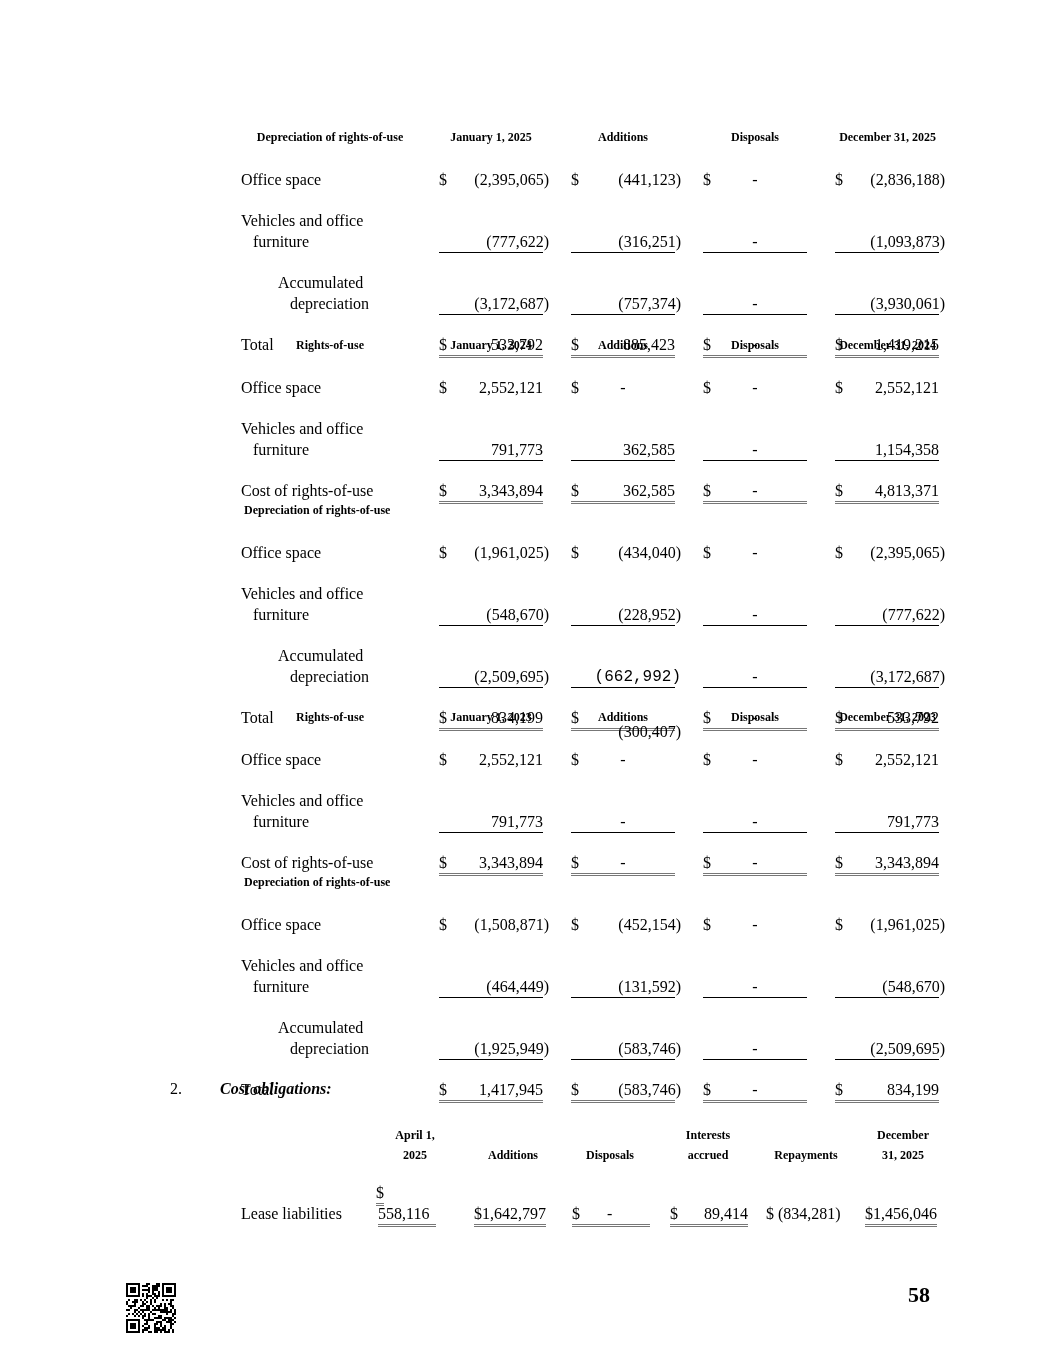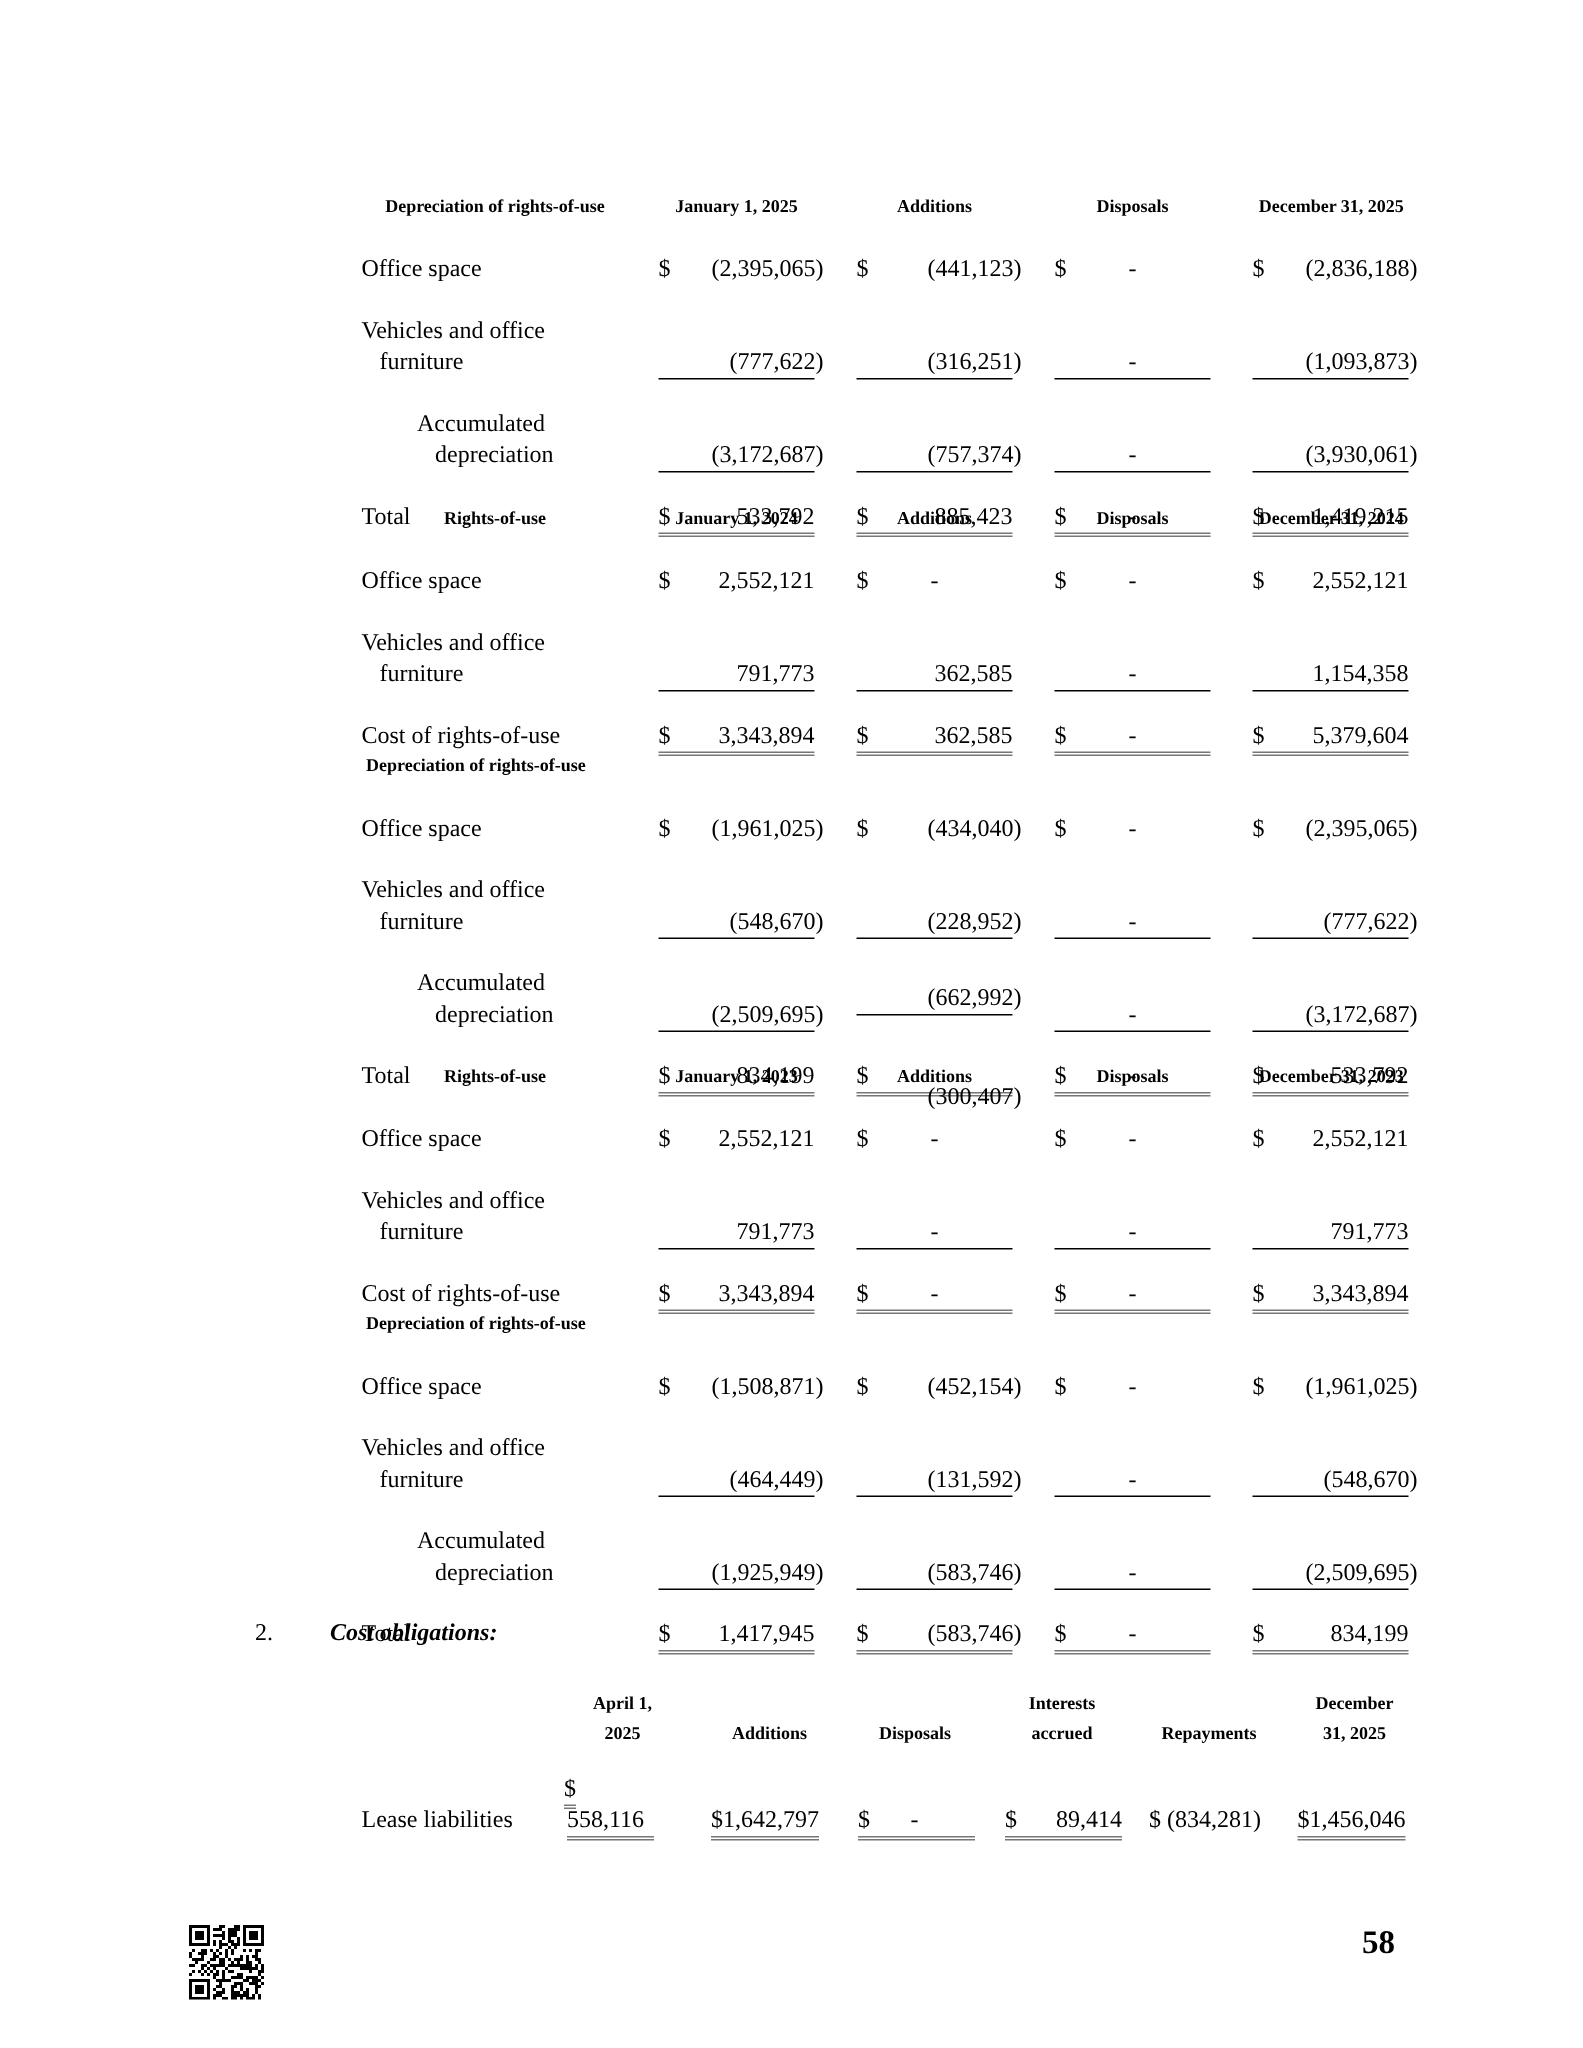--- a/index.html
+++ b/index.html
@@ -182,21 +182,21 @@
         <div class="cell c2 u2" style="top: 0px;">
           <span class="dol">$</span>
           <span class="val" style="right: 0px;">362,585</span>
         </div>
         <div class="cell c3 u2" style="top: 0px;">
           <span class="dol">$</span>
           <span class="dash">-</span>
         </div>
         <div class="cell c4 u2" style="top: 0px;">
           <span class="dol">$</span>
-          <span class="val" style="right: 0px;">5,379,604</span>
+          <span class="val" style="right: 0px;">4,813,371</span>
         </div>
       </div>
     </div>
     <div class="tbl" style="top: 503px;">
       <div class="hdr">
         <span style="left: 4px; width: 172px; text-align: left;">Depreciation of rights-of-use</span>
       </div>
       <div class="row" style="position: absolute; top: 40px; left: 0px; width: 710px; height: 20px;">
         <div class="lbl">
           <div>Office space</div>
@@ -237,21 +237,21 @@
         </div>
       </div>
       <div class="row" style="position: absolute; top: 143px; left: 0px; width: 710px; height: 41px;">
         <div class="lbl">
           <div style="padding-left: 37px;">Accumulated</div>
           <div style="padding-left: 49px;">depreciation</div>
         </div>
         <div class="cell c1 u1" style="top: 21px;">
           <span class="val" style="right: -6px;">(2,509,695)</span>
         </div>
-        <div class="cell c2 u1" style="top: 10px;">
+        <div class="cell c2 u1" style="top: 21px; font-family: Liberation Mono, monospace;">
           <span class="val" style="right: -6px;">(662,992)</span>
         </div>
         <div class="cell c3 u1" style="top: 21px;">
           <span class="dash">-</span>
         </div>
         <div class="cell c4 u1" style="top: 21px;">
           <span class="val" style="right: -6px;">(3,172,687)</span>
         </div>
       </div>
       <div class="row" style="position: absolute; top: 205px; left: 0px; width: 710px; height: 20px;">

